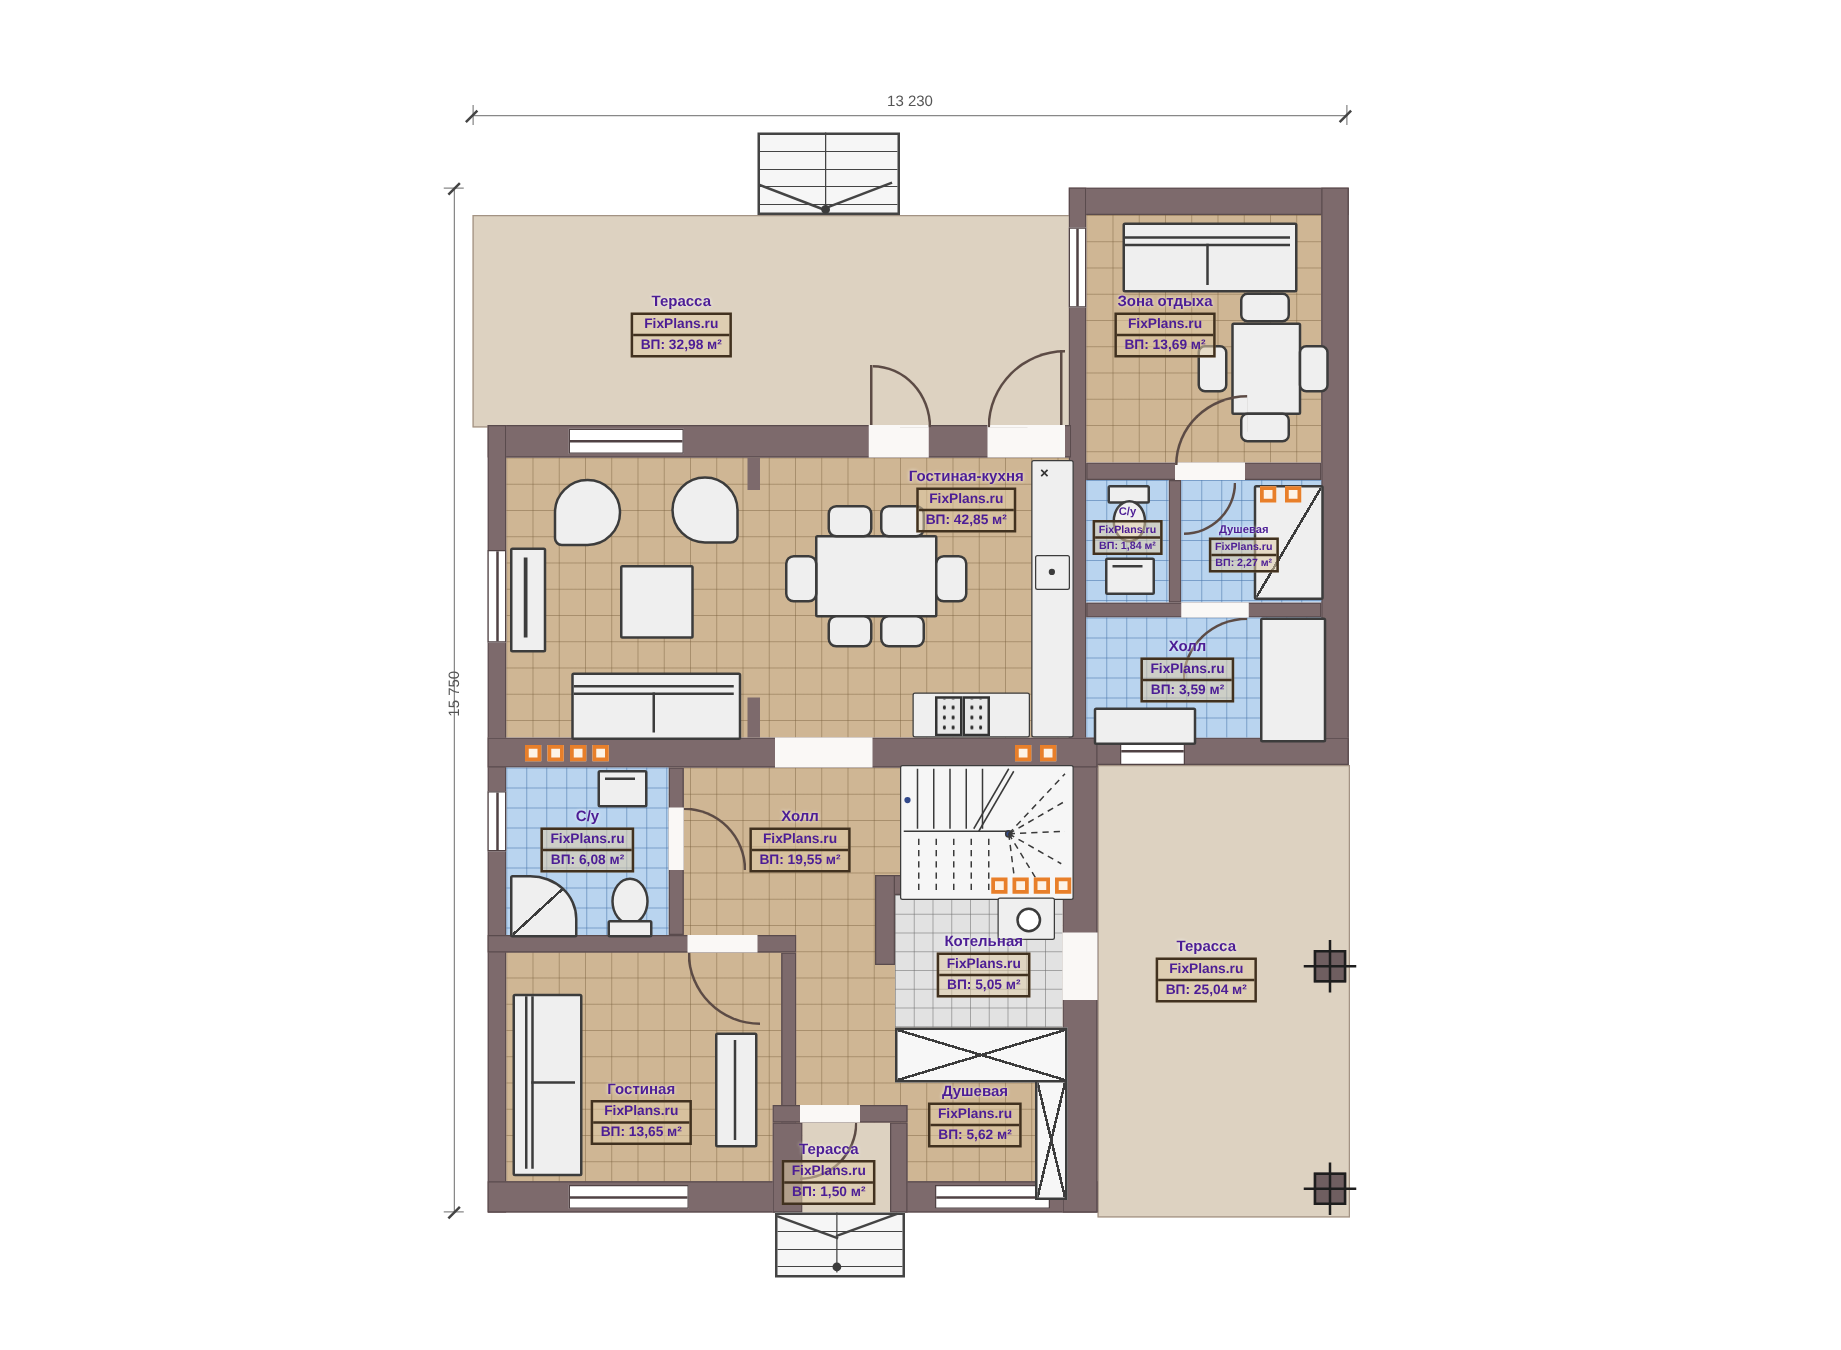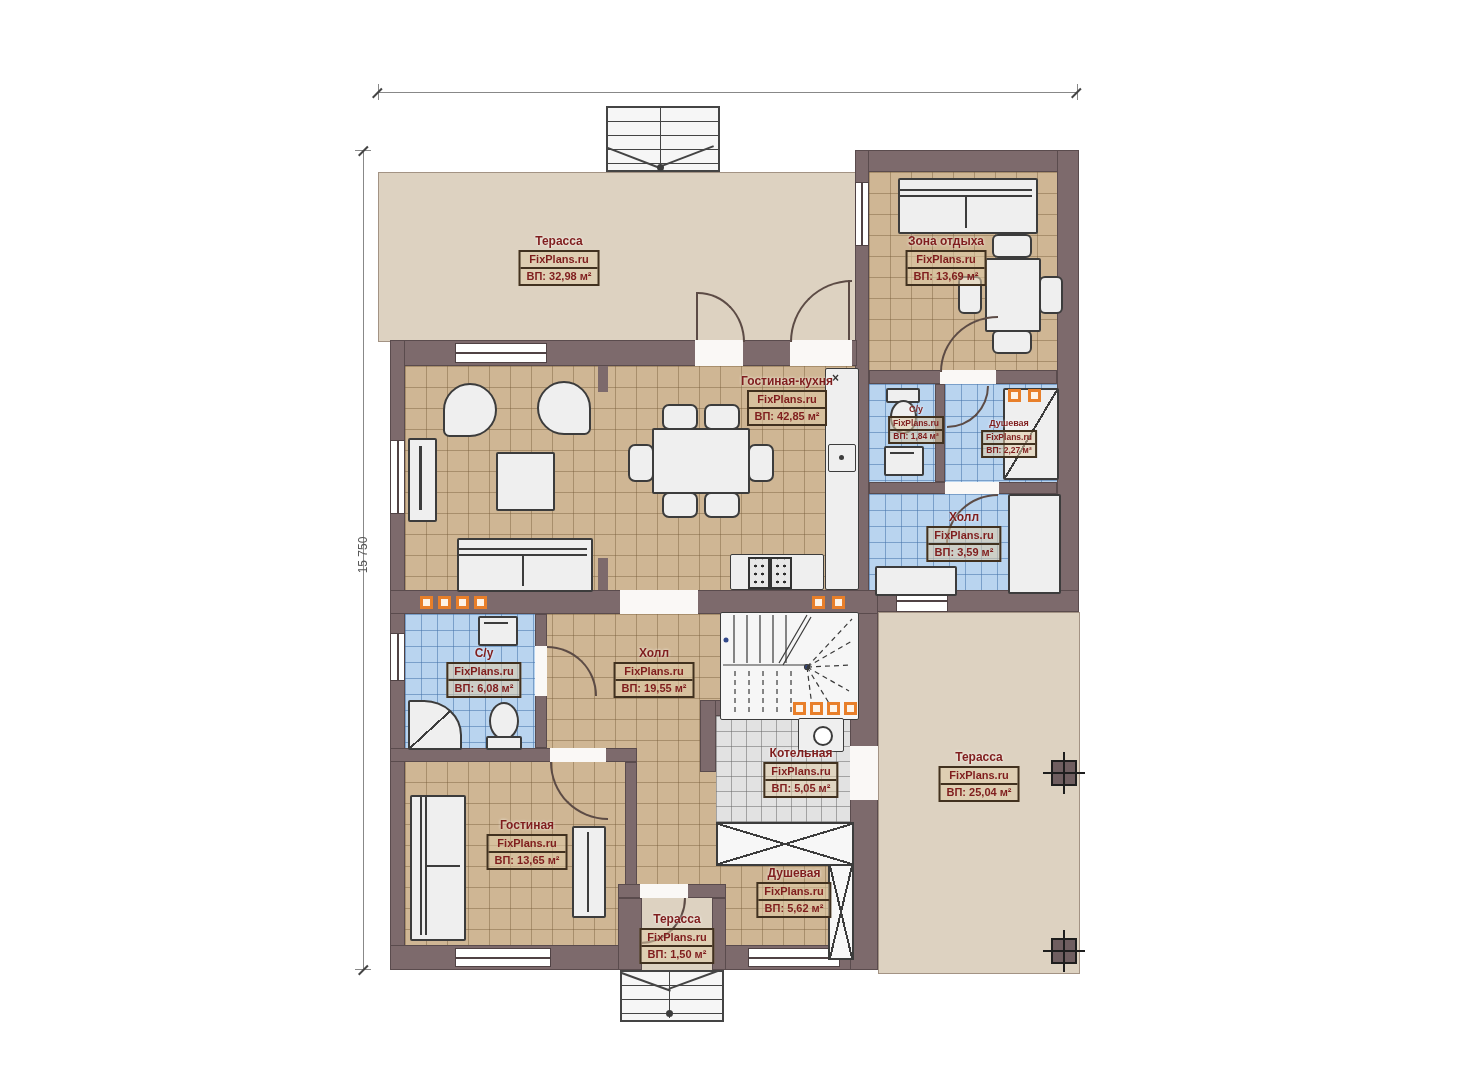--- a/index.html
+++ b/index.html
@@ -43,41 +43,42 @@
     background-image:linear-gradient(to top right,transparent calc(50% - 1px),#3c3c3c calc(50% - 1px),#3c3c3c calc(50% + 1px),transparent calc(50% + 1px)),
                      linear-gradient(to bottom right,transparent calc(50% - 1px),#3c3c3c calc(50% - 1px),#3c3c3c calc(50% + 1px),transparent calc(50% + 1px));}
   .steps{position:absolute;background:#f6f6f6;border:2px solid #444;z-index:3;
     background-image:repeating-linear-gradient(to bottom,transparent 0 13px,#444 13px 14px);}
   .rl{position:absolute;background:#444;transform-origin:0 0;z-index:4;}
   .stove{position:absolute;background-color:#e8e8e8;border:2px solid #333;z-index:4;
     background-image:radial-gradient(circle,#2c2c2c 1.3px,transparent 1.6px);
     background-size:7px 8px;background-position:2px 3px;}
   .colsq{position:absolute;background:#6f5e60;border:2px solid #1e1e1e;box-sizing:border-box;z-index:3;}
   .cline{position:absolute;background:#1e1e1e;z-index:3;}
-  .label{position:absolute;transform:translateX(-50%);text-align:center;color:#7f1d1d;z-index:6;margin-left:14px;}
+  .label{position:absolute;transform:translateX(-50%);text-align:center;color:#4c1d95;z-index:6;}
   .rname{font-size:12px;font-weight:bold;white-space:nowrap;text-shadow:0 0 3px rgba(255,255,255,.9);}
   .wmbox{display:inline-block;border:2px solid #41311f;background:rgba(222,203,166,.55);margin-top:2px;}
   .wrow{padding:0 6px;font-size:11px;font-weight:bold;white-space:nowrap;line-height:15px;}
   .wrow + .wrow{border-top:2px solid #41311f;}
   .label.sm .rname{font-size:9px;}
   .label.sm .wrow{font-size:8.5px;padding:0 3px;line-height:11px;}
   .dimtxt{position:absolute;color:#555;font-size:12px;z-index:5;}
   .dimline{position:absolute;background:#888;z-index:1;}
   .sym{position:absolute;font-size:12px;font-weight:bold;color:#333;z-index:4;}
 </style>
 </head>
 <body>
 
 <div class="plan">
 
   <div class="dimline" style="left:378px;top:92px;width:700px;height:1px"></div>
   <div class="dimline" style="left:378px;top:84px;width:1px;height:16px"></div>
   <div class="dimline" style="left:1077px;top:84px;width:1px;height:16px"></div>
   <div class="rl" style="left:372px;top:97px;width:13px;height:2px;transform:rotate(-45deg)"></div>
   <div class="rl" style="left:1071px;top:97px;width:13px;height:2px;transform:rotate(-45deg)"></div>
+  <div class="dimtxt" style="left:378px;top:74px;width:700px;text-align:center">13 230</div>
 
   <div class="dimline" style="left:363px;top:150px;width:1px;height:820px"></div>
   <div class="dimline" style="left:355px;top:150px;width:16px;height:1px"></div>
   <div class="dimline" style="left:355px;top:969px;width:16px;height:1px"></div>
   <div class="rl" style="left:358px;top:155px;width:13px;height:2px;transform:rotate(-45deg)"></div>
   <div class="rl" style="left:358px;top:974px;width:13px;height:2px;transform:rotate(-45deg)"></div>
   <div class="dimtxt" style="left:323px;top:548px;width:80px;text-align:center;transform:rotate(-90deg)">15 750</div>
 
   <div class="steps" style="left:606px;top:106px;width:110px;height:62px"></div>
   <div class="rl" style="left:608px;top:147px;width:56px;height:2px;transform:rotate(21deg)"></div>
@@ -325,21 +326,21 @@
 
   <div class="wall" style="left:625px;top:762px;width:12px;height:183px"></div>
   <div class="furn" style="left:410px;top:795px;width:52px;height:142px">
     <div class="il" style="left:8px;top:0;width:2px;height:138px"></div>
     <div class="il" style="left:13px;top:0;width:2px;height:138px"></div>
     <div class="il" style="left:13px;top:68px;width:35px;height:2px"></div>
   </div>
   <div class="furn" style="left:572px;top:826px;width:30px;height:88px">
     <div class="il" style="left:13px;top:4px;width:2px;height:80px"></div>
   </div>
-  <div class="label" style="left:513px;top:818px">
+  <div class="label" style="left:513px;top:864px">
     <div class="rname">Гостиная</div>
     <div class="wmbox">
       <div class="wrow">FixPlans.ru</div>
       <div class="wrow">ВП: 13,65 м²</div>
     </div>
   </div>
 
   <div class="wall" style="left:618px;top:898px;width:24px;height:72px"></div>
   <div class="terr" style="left:642px;top:898px;width:70px;height:72px;border:none;z-index:2"></div>
   <div class="wall" style="left:712px;top:898px;width:14px;height:72px"></div>

